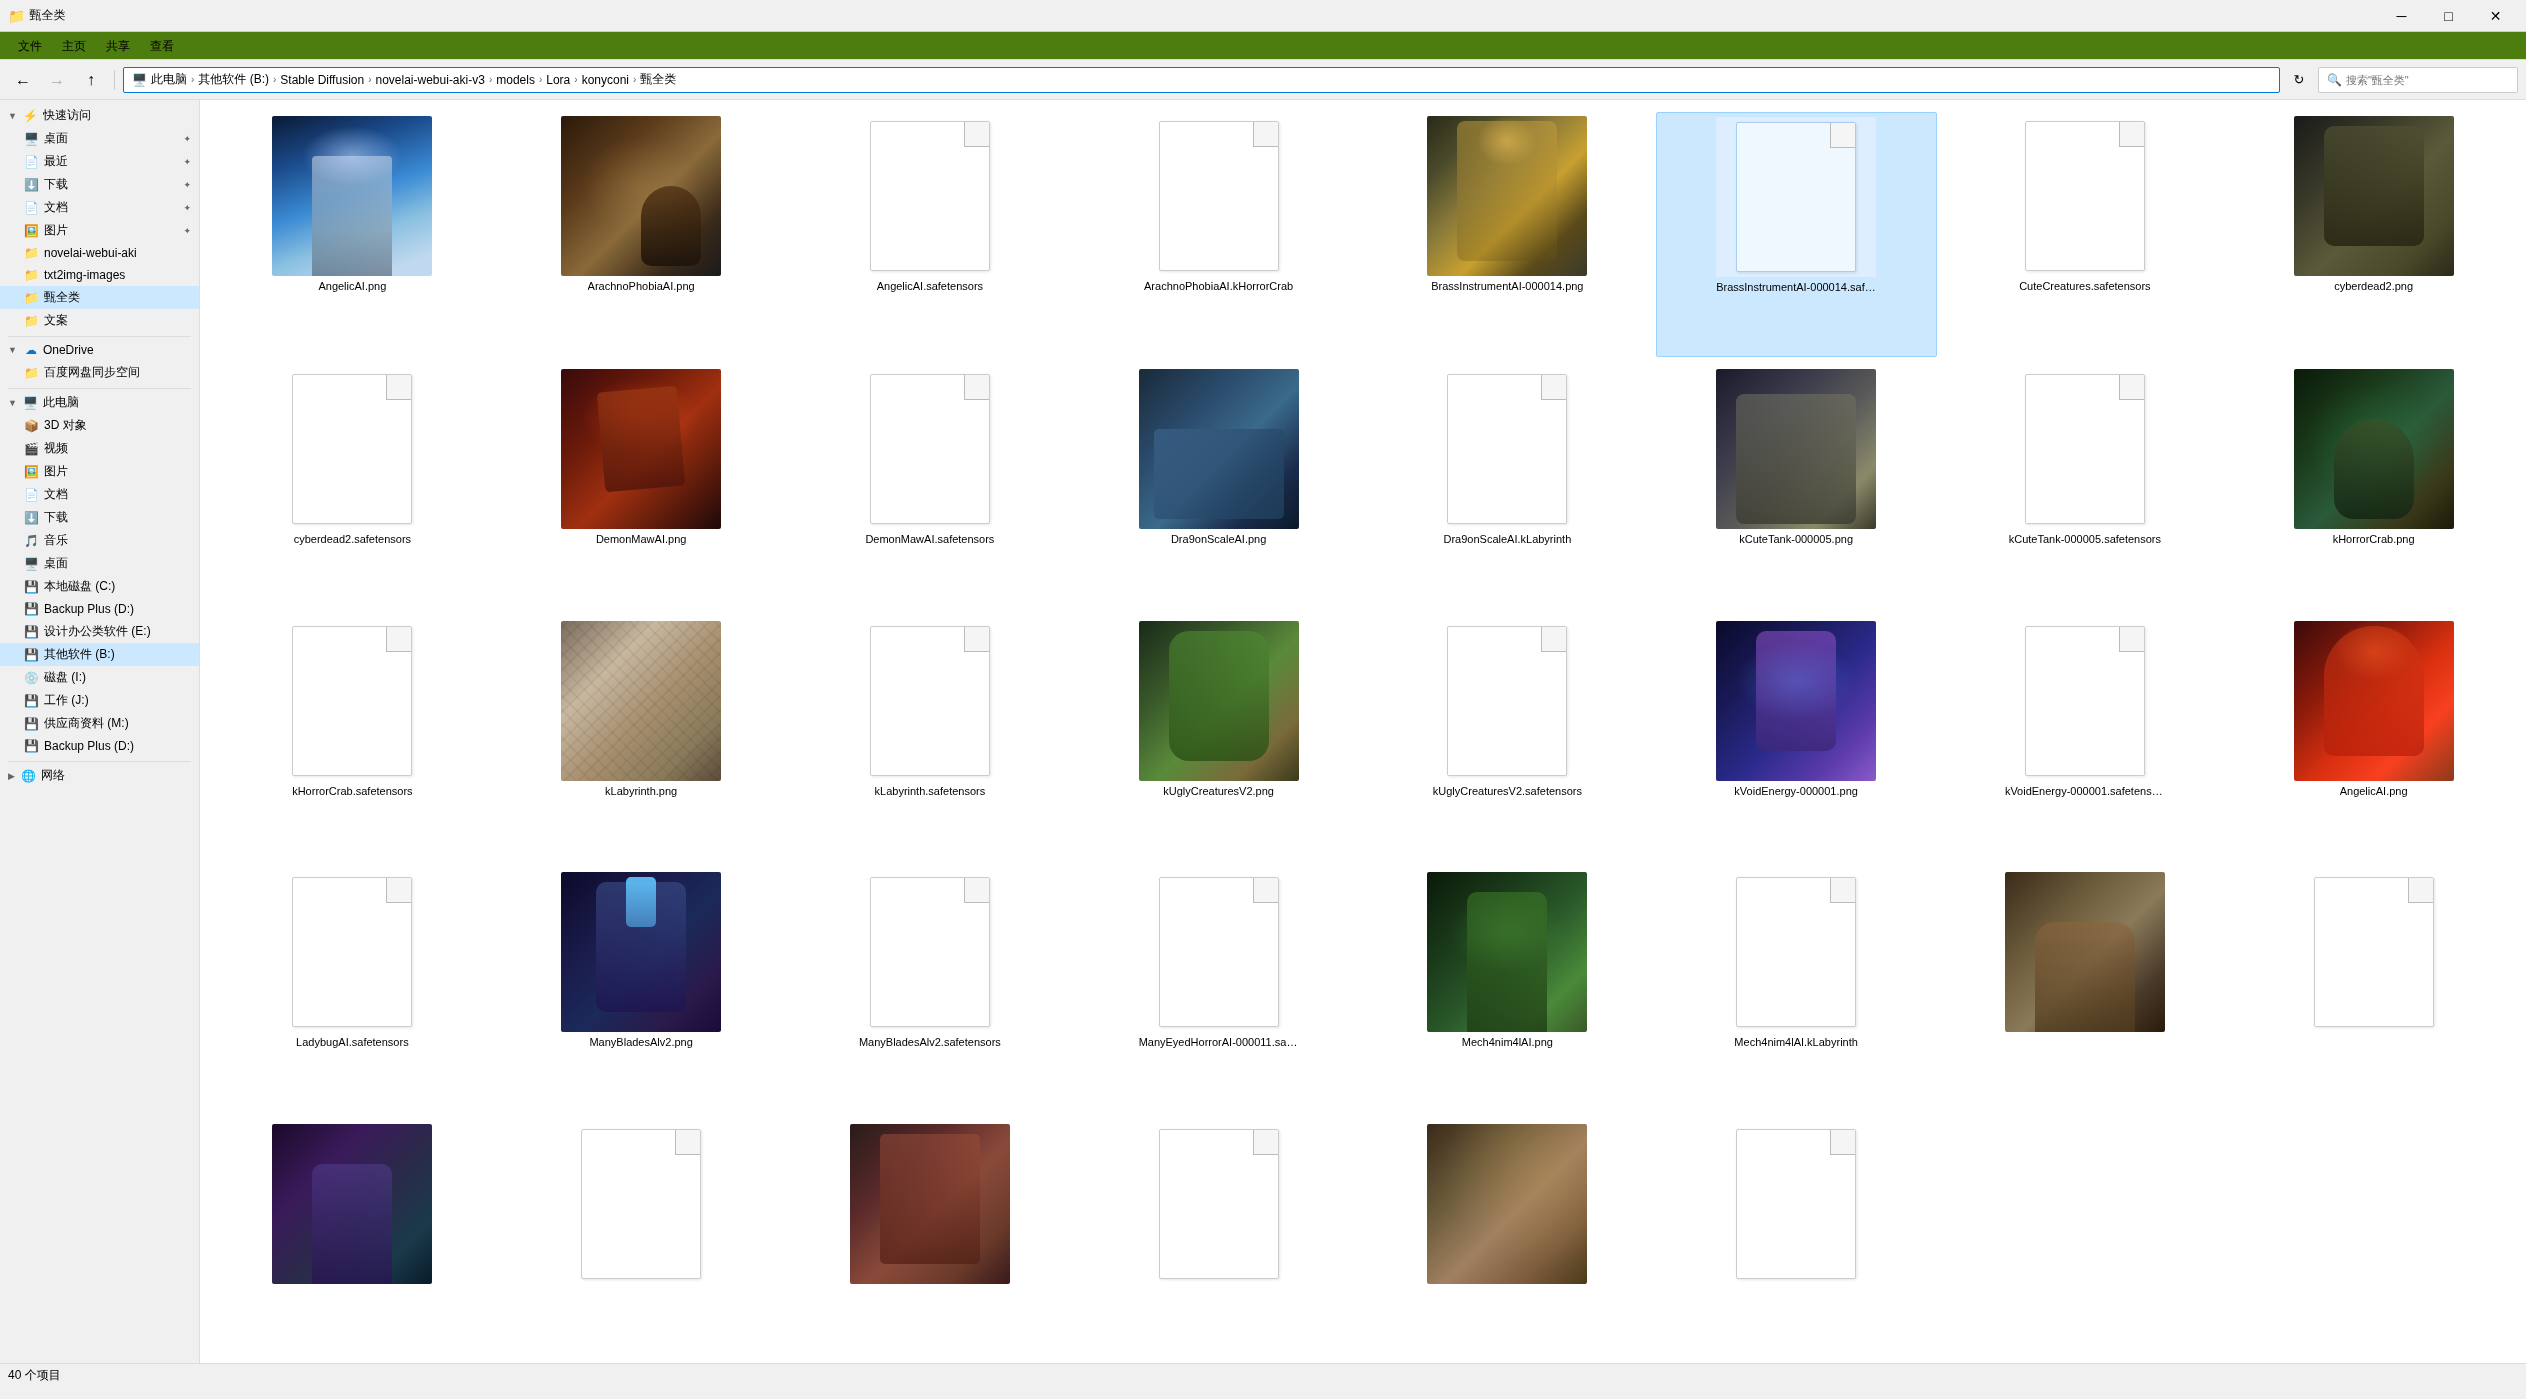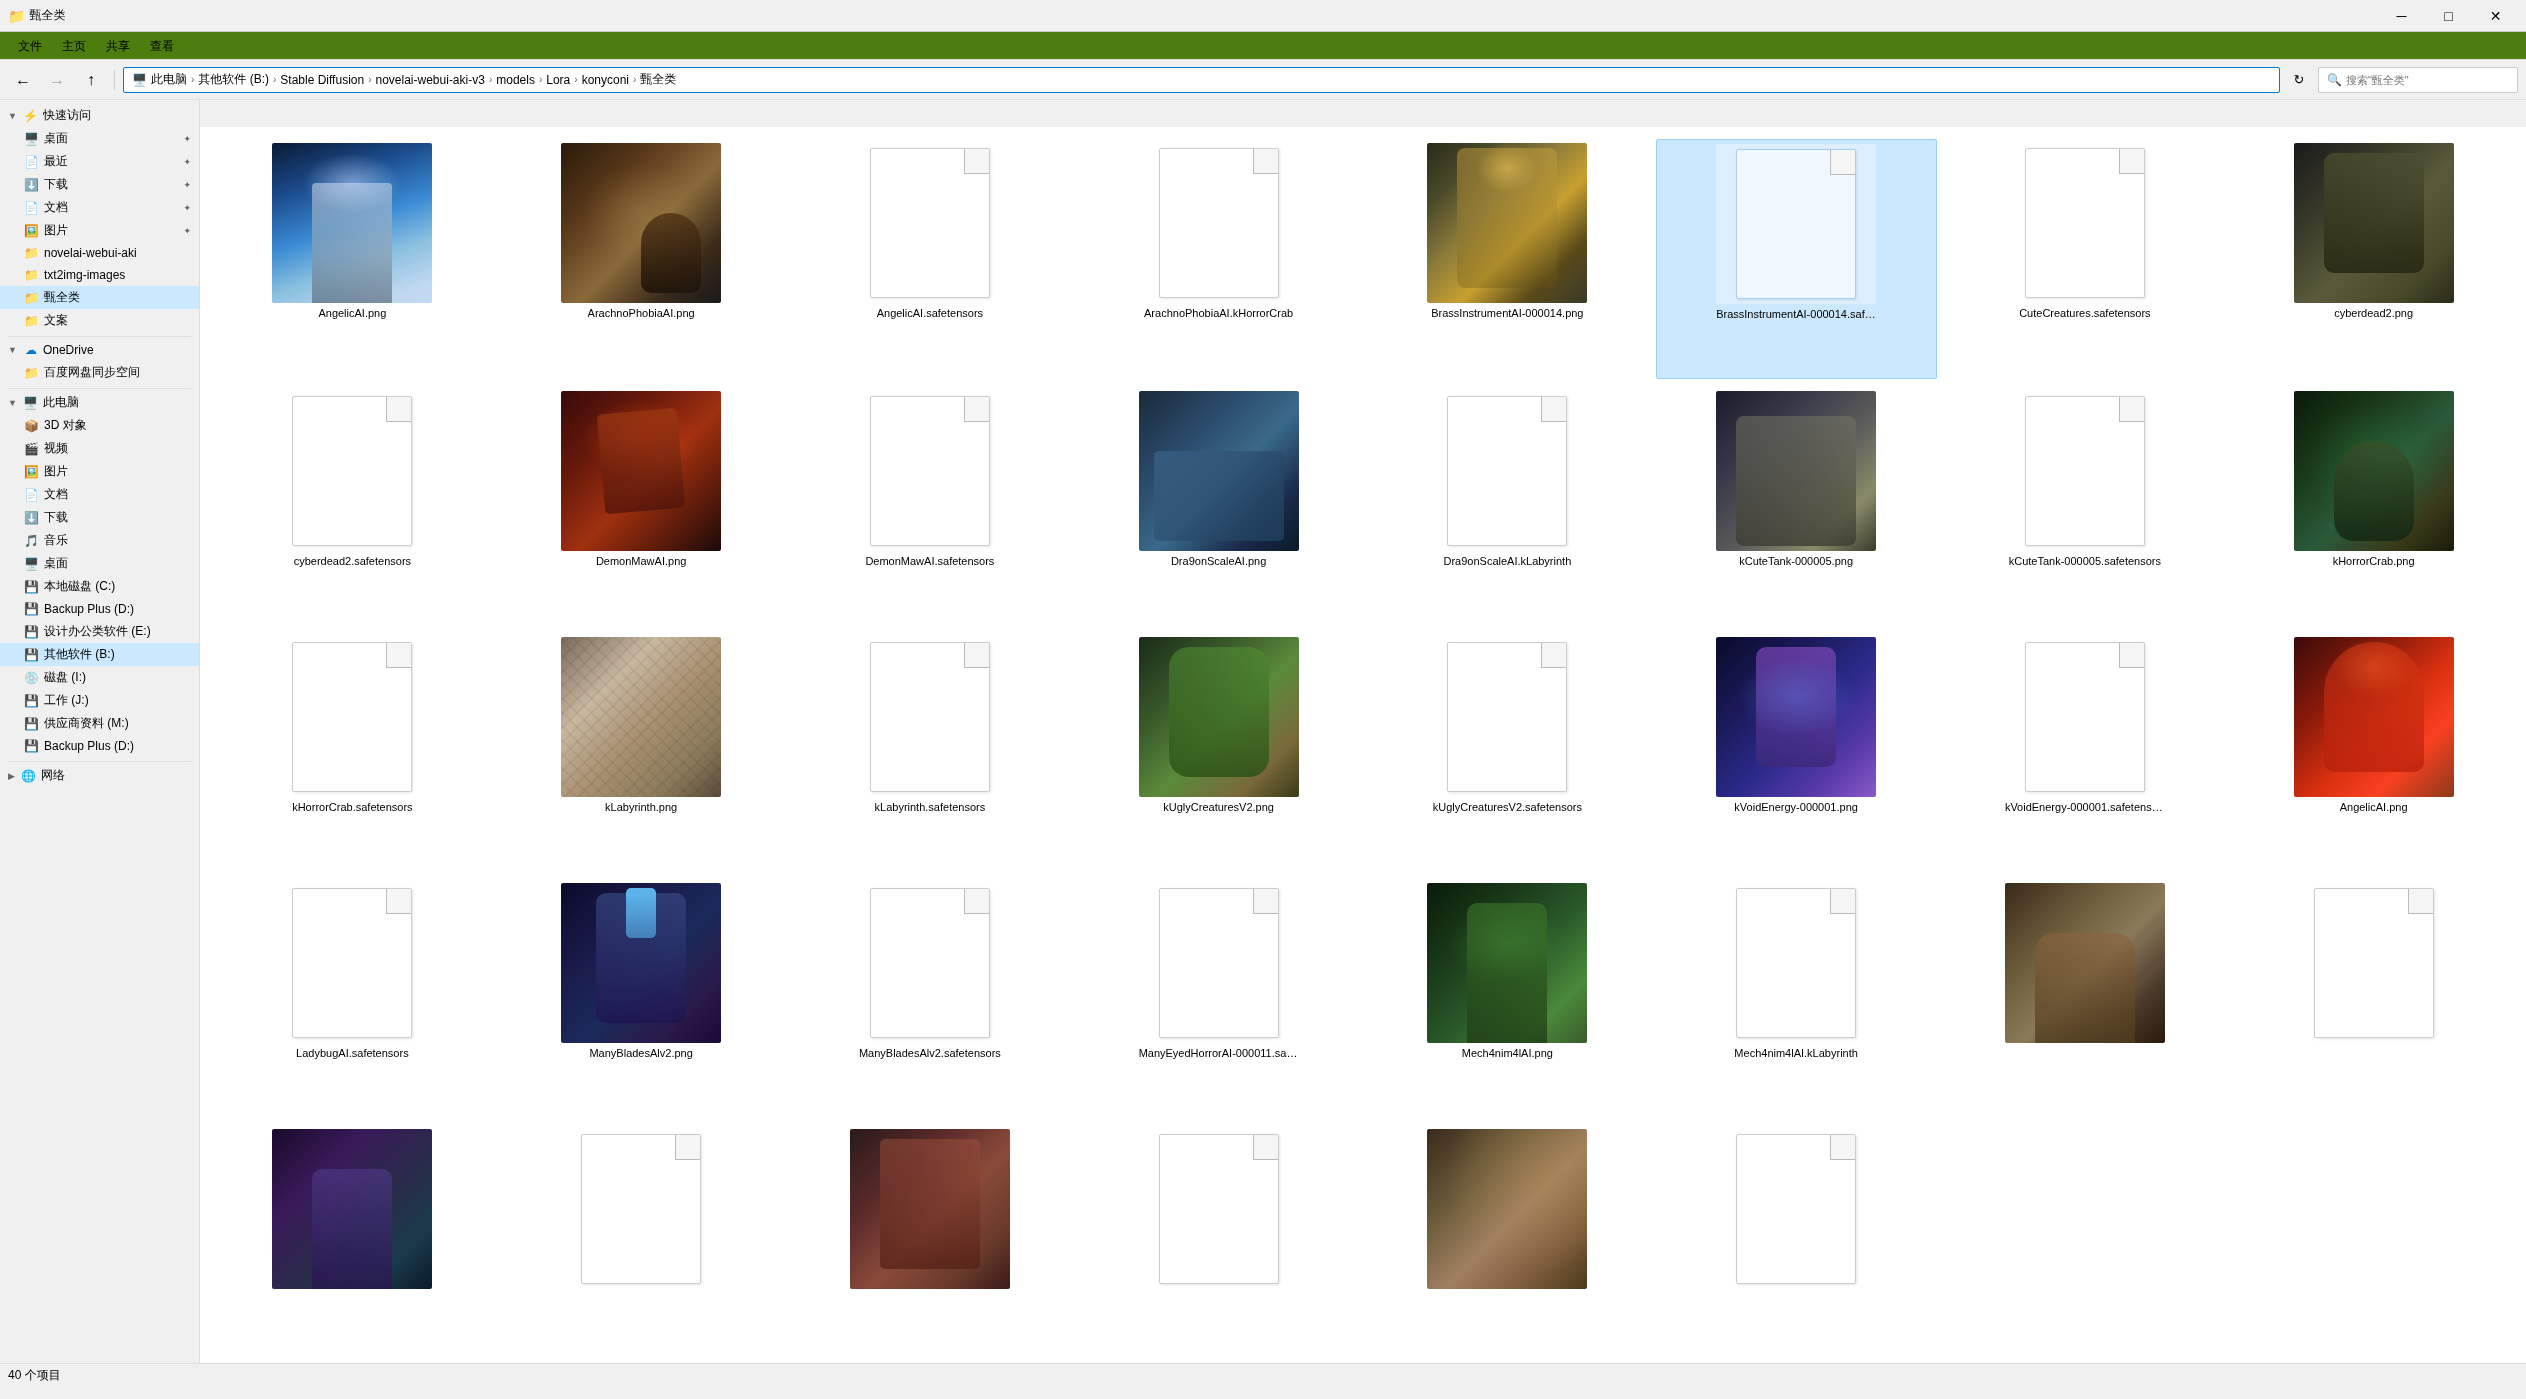--- a/index.html
+++ b/index.html
@@ -33,21 +33,21 @@
     .sidebar-section { margin-bottom: 4px; }
     .sidebar-item { display: flex; align-items: center; padding: 3px 8px; cursor: pointer; font-size: 12px; gap: 4px; white-space: nowrap; }
     .sidebar-item.selected { background: #cce8ff; }
     .sidebar-item .icon { width: 16px; height: 16px; display: inline-flex; align-items: center; justify-content: center; flex-shrink: 0; }
     .sidebar-item .label { flex: 1; overflow: hidden; text-overflow: ellipsis; }
     .sidebar-item .arrow { color: #666; font-size: 9px; }
     .sidebar-divider { height: 1px; background: #ddd; margin: 2px 8px; }
     .expand-arrow { font-size: 9px; color: #666; margin-right: 2px; }
 
     
-    .content-area { flex: 1; display: flex; flex-direction: column; overflow: hidden; background: white; margin-top: 27px; }
+    .content-area { flex: 1; display: flex; flex-direction: column; overflow: hidden; background: white; }
     
     
     .file-grid { display: grid; grid-template-columns: repeat(8, 1fr); gap: 8px; padding: 12px; overflow-y: auto; flex: 1; background: white; }
     .file-item { display: flex; flex-direction: column; align-items: center; cursor: pointer; padding: 4px; border-radius: 2px; }
     .file-item.selected { background: #cce8ff; border: 1px solid #99d1ff; }
     .file-thumb { width: 160px; height: 160px; display: flex; align-items: center; justify-content: center; overflow: hidden; }
     .file-thumb.blank { position: relative; }
     .blank-doc { width: 120px; height: 150px; background: white; border: 1px solid #ccc; border-radius: 2px; position: relative; box-shadow: 1px 1px 3px rgba(0,0,0,0.1); }
     .blank-doc::before { content: ''; position: absolute; top: 0; right: 0; width: 24px; height: 24px; background: linear-gradient(225deg, #ddd 50%, #eee 50%); }
     .blank-doc::after { content: ''; position: absolute; top: 0; right: 0; width: 24px; height: 24px; border-left: 1px solid #bbb; border-bottom: 1px solid #bbb; background: #f5f5f5; }

